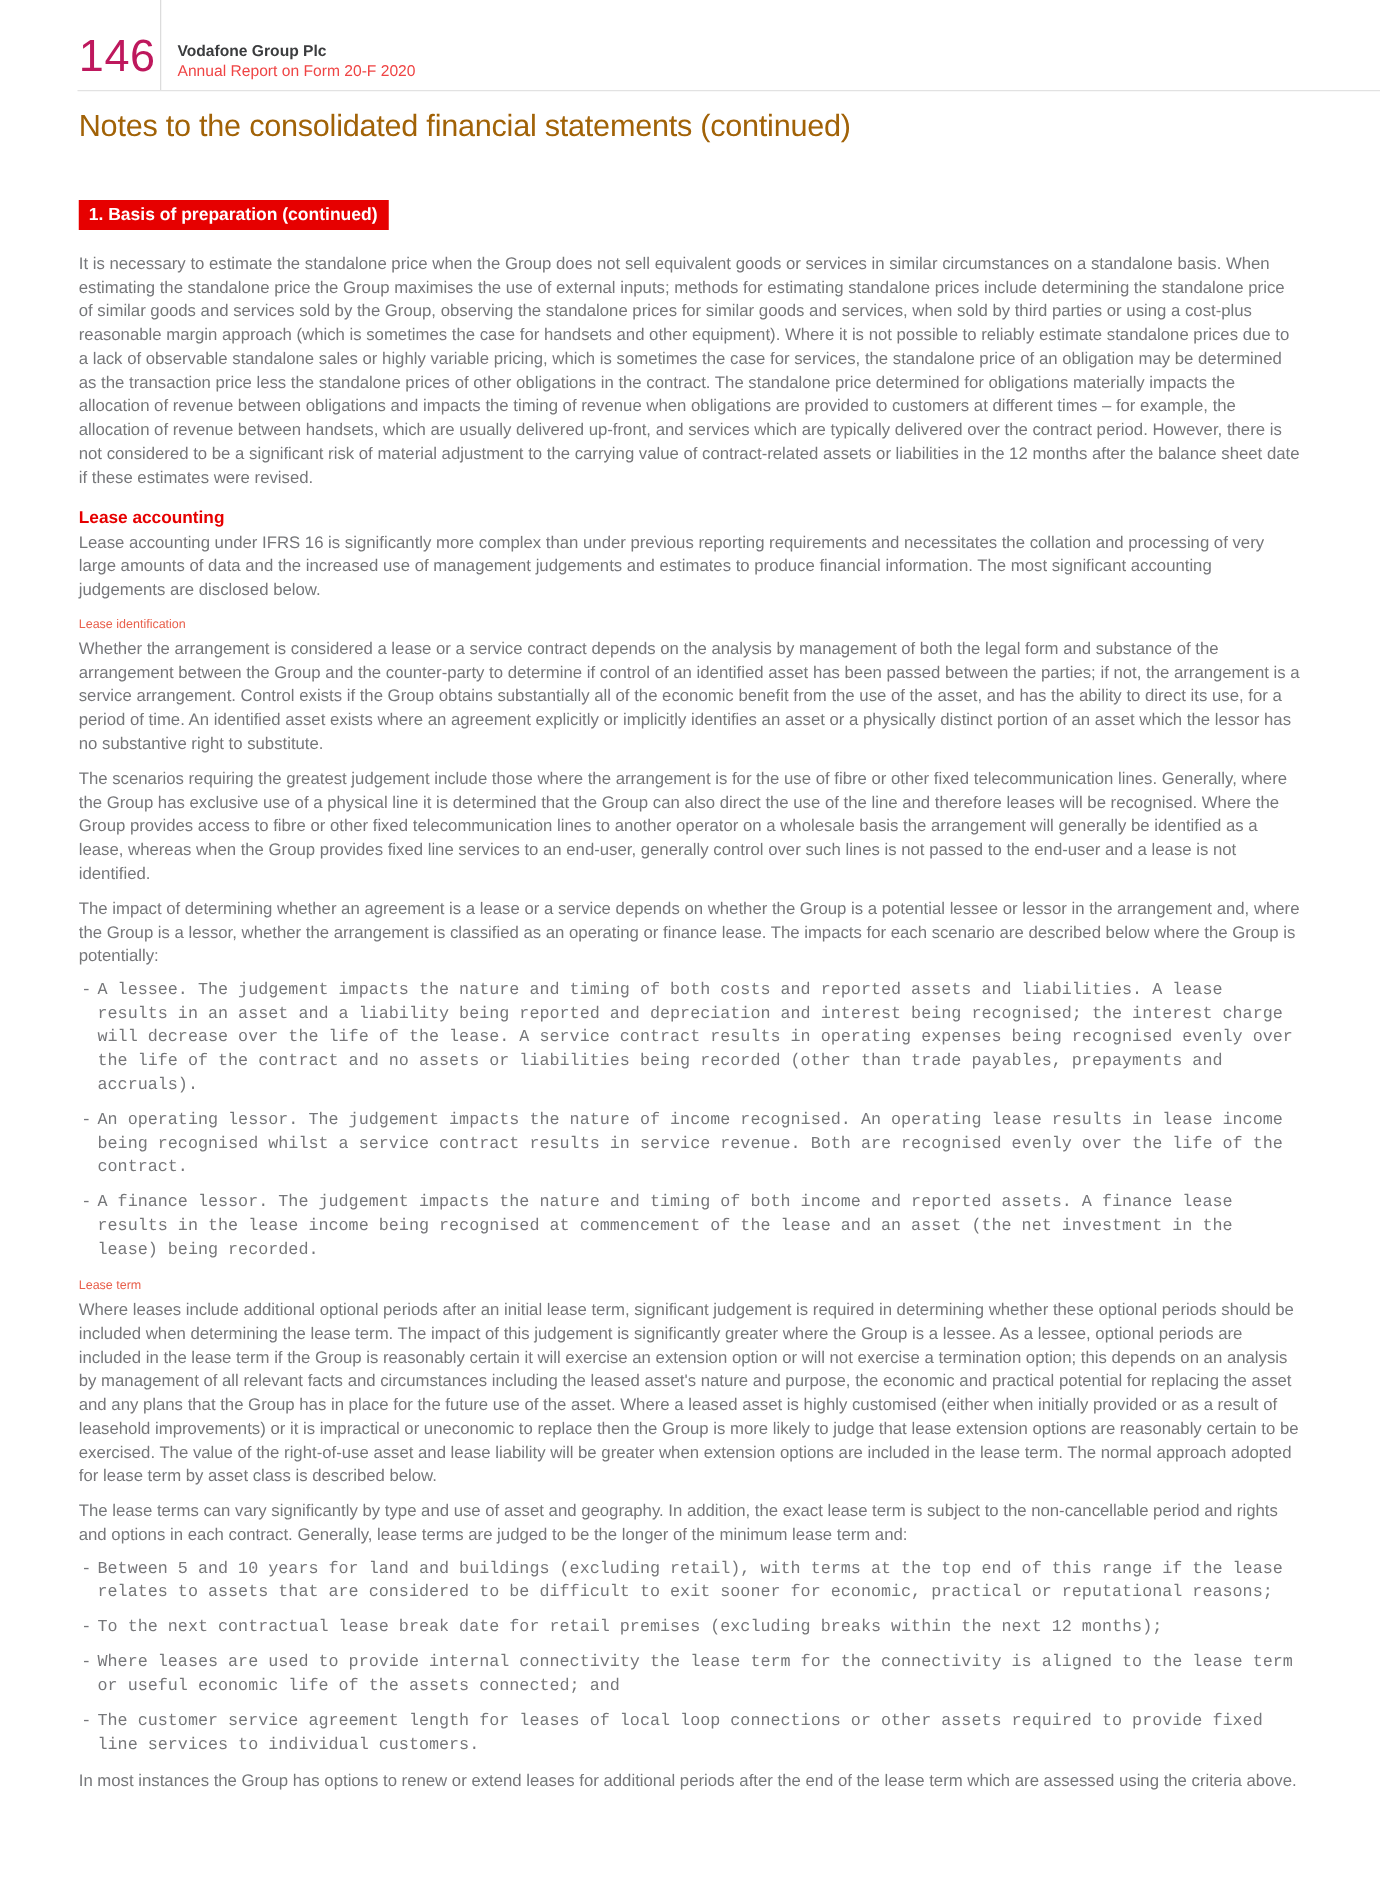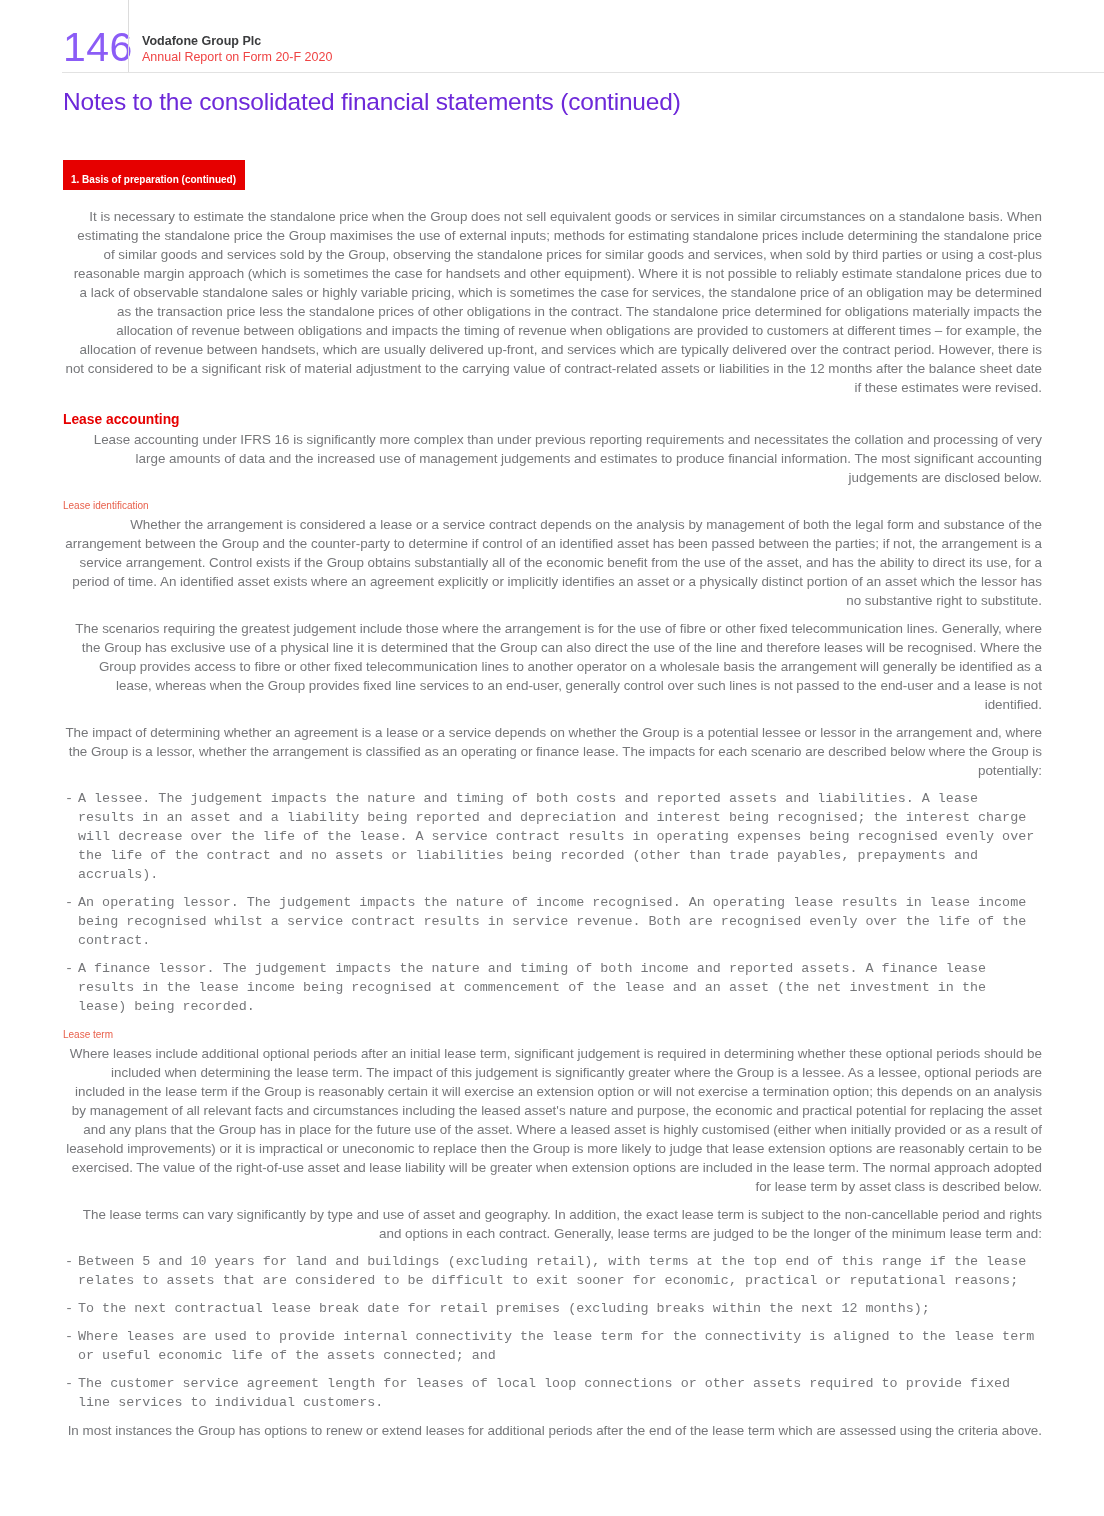--- a/index.html
+++ b/index.html
@@ -9,51 +9,51 @@
     height: 1516px;
     background: #ffffff;
     font-family: "Liberation Sans", sans-serif;
     color: #76777a;
     overflow: hidden;
   }
 
   
   .page-num {
     position: absolute; left: 63px; top: 24px;
-    font-size: 41px; font-weight: 300; color: #8b5cf6; letter-spacing: 0.5px;
+    font-size: 36px; font-weight: 300; color: #be185d; letter-spacing: 0.5px;
   }
   .vline {
     position: absolute; left: 128px; top: 0; width: 1px; height: 72px;
     background: #dcdcdc;
   }
   .brand { position: absolute; left: 142px; top: 33px; font-size: 12.5px; line-height: 16px; }
   .brand .company { font-weight: bold; color: #3b3c3e; }
   .brand .report  { color: #ef4444; }
   .hrule {
     position: absolute; left: 62px; right: 0; top: 72px; height: 1px;
     background: #e2e2e2;
   }
 
   
   .content { position: absolute; top: 88px; left: 63px; width: 979px; }
 
   .page-title {
     margin: 0 0 44px 0;
-    font-size: 24.5px; font-weight: 300; color: #6d28d9; letter-spacing: -0.2px;
+    font-size: 24.5px; font-weight: 300; color: #a16207; letter-spacing: -0.2px;
   }
 
   .badge {
     display: inline-block;
     background: #e60000; color: #ffffff;
-    font-size: 10px; font-weight: bold;
-    padding: 14px 9px 5px 8px;
+    font-size: 14px; font-weight: bold;
+    padding: 3px 9px 5px 8px;
     margin: 0 0 17px 0;
   }
 
-  p.body-p { margin: 0 0 9px 0; font-size: 13.4px; line-height: 19px; text-align: right; }
+  p.body-p { margin: 0 0 9px 0; font-size: 13.4px; line-height: 19px; }
 
   .h-red {
     margin: 15px 0 3px 0;
     font-size: 13.8px; font-weight: bold; color: #e60000;
   }
   .h-coral {
     margin: 13px 0 4px 0;
     font-size: 10px; font-weight: 400; color: #e8604c;
   }
 

